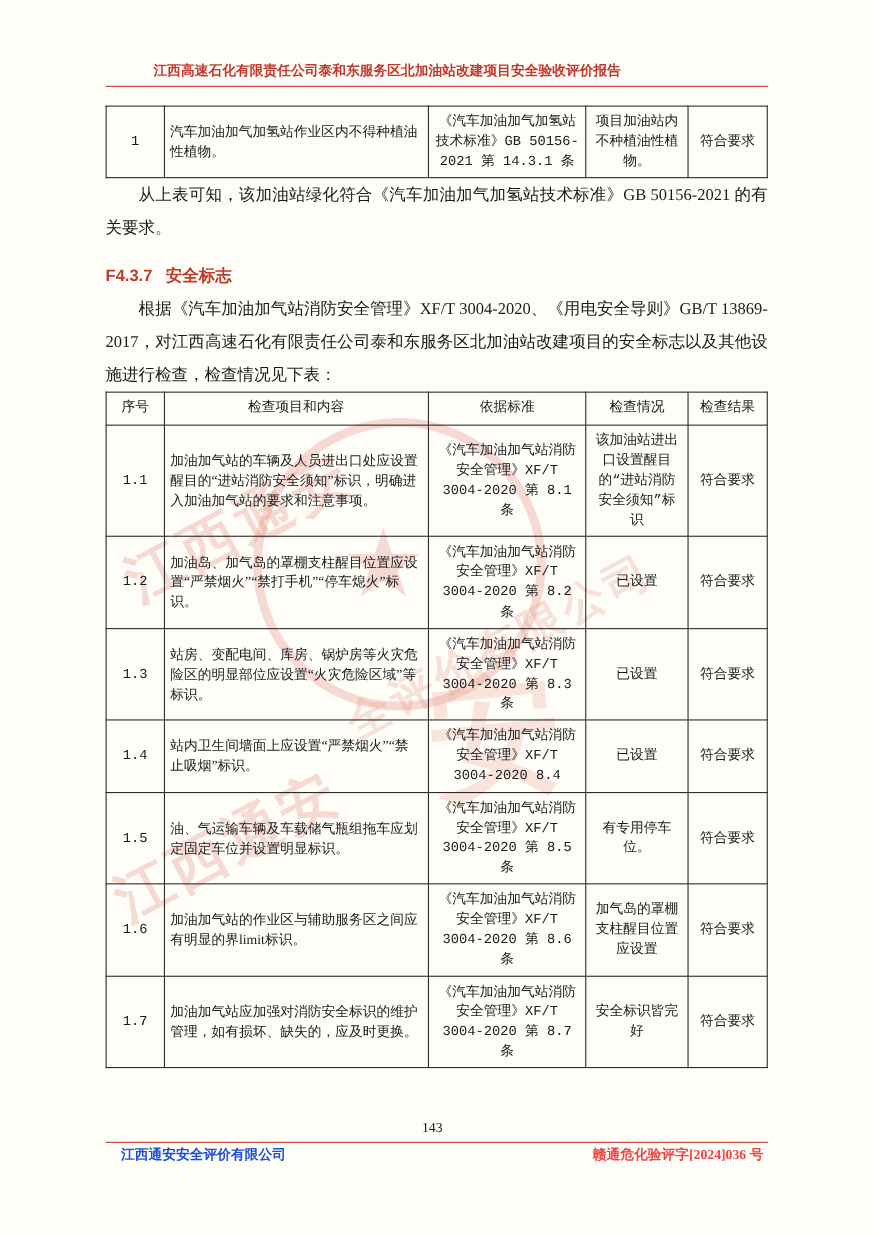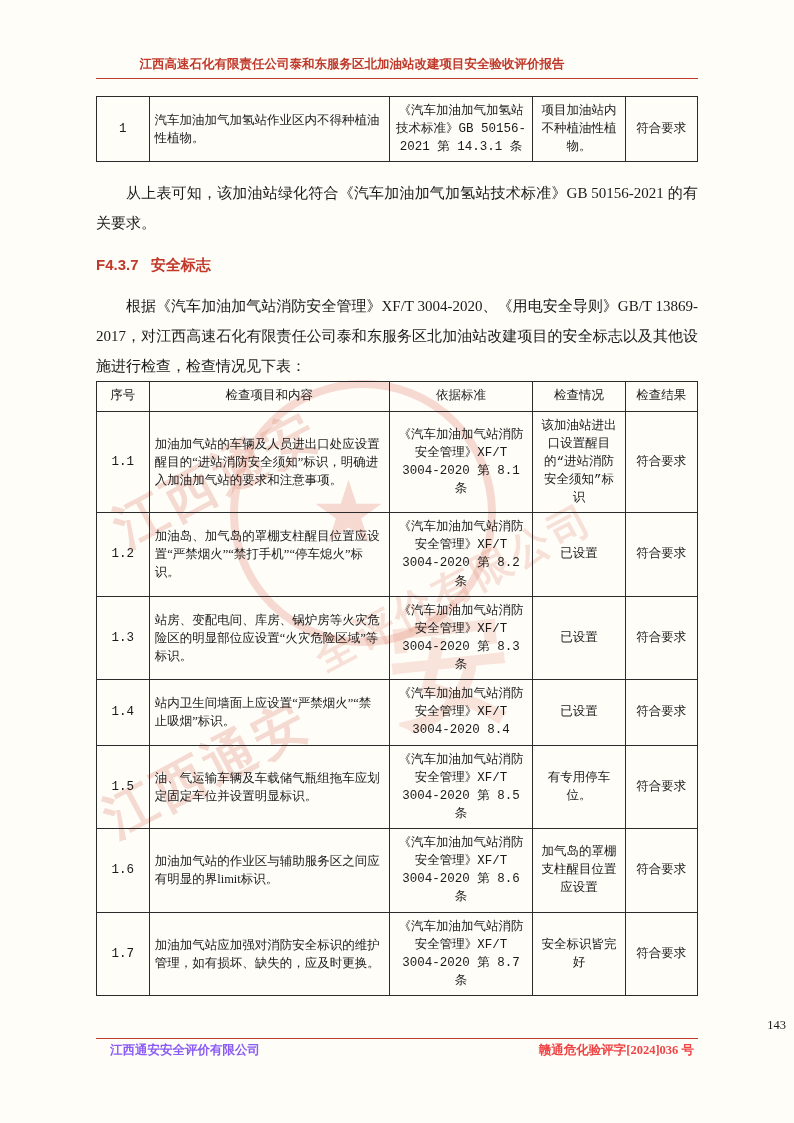--- a/index.html
+++ b/index.html
@@ -98,21 +98,21 @@
     vertical-align: middle;
     font-weight: normal;
   }
   .c-center { text-align: center; font-family: Liberation Mono, monospace; }
   .c-left { text-align: left; }
 
   p.body {
     font-size: 15px;
     line-height: 2.0;
     text-indent: 2em;
-    margin: 16px 0 0 0;
+    margin: 1px 0 0 0;
     text-align: justify;
   }
   h3.sec {
     font-size: 15px;
     font-weight: bold;
     margin: 18px 0 6px 0;
     color: #c0392b;
     font-family: "Liberation Sans", sans-serif;
   }
   .tbl-caption {
@@ -120,34 +120,34 @@
     font-size: 14.5px;
     margin: 10px 0 6px 0;
     font-weight: normal;
   }
 
   
   .pagenum {
     position: absolute;
     left: 0; top: 1018px;
     width: 786px;
-    text-align: right;
+    text-align: center;
     font-size: 12.5px;
   }
   .footer-rule {
     position: absolute;
     left: 96px; top: 1038px;
     width: 602px; height: 1px;
     background: #c0392b;
   }
   .footer-left {
     position: absolute;
     left: 110px; top: 1042px;
     font-size: 12.5px;
-    color: #8b5cf6;
+    color: #1d4ed8;
     font-weight: bold;
   }
   .footer-right {
     position: absolute;
     right: 100px; top: 1042px;
     font-size: 12.5px;
     color: #ef4444;
     font-weight: bold;
   }
   .col-seq  { width: 42px; }

